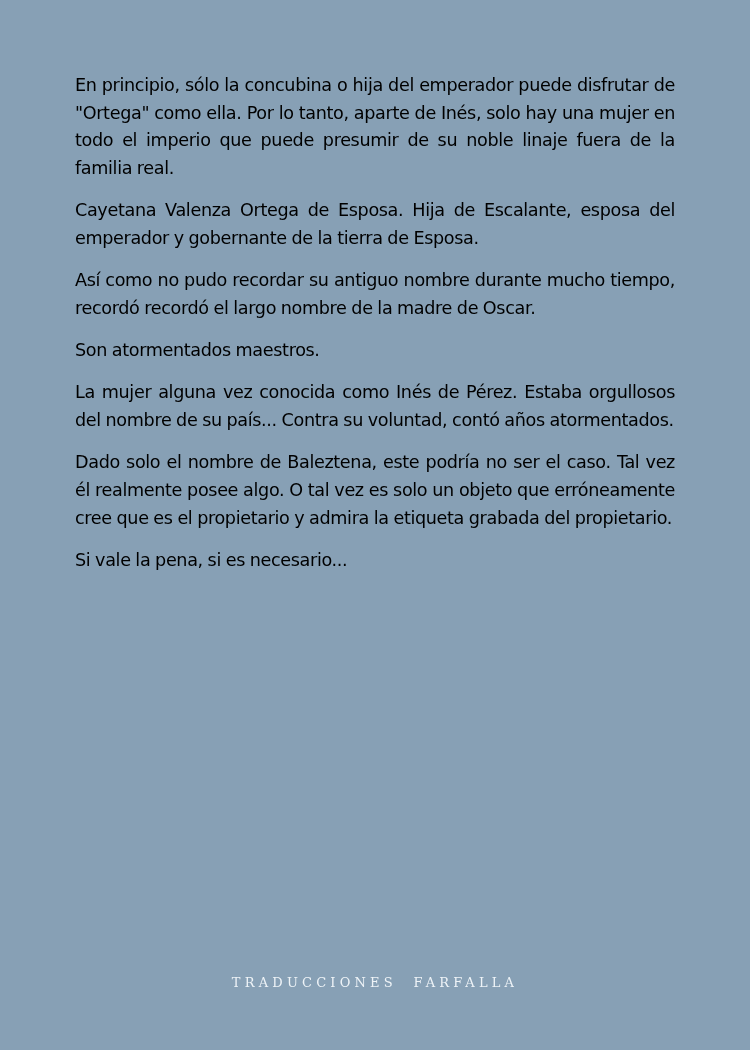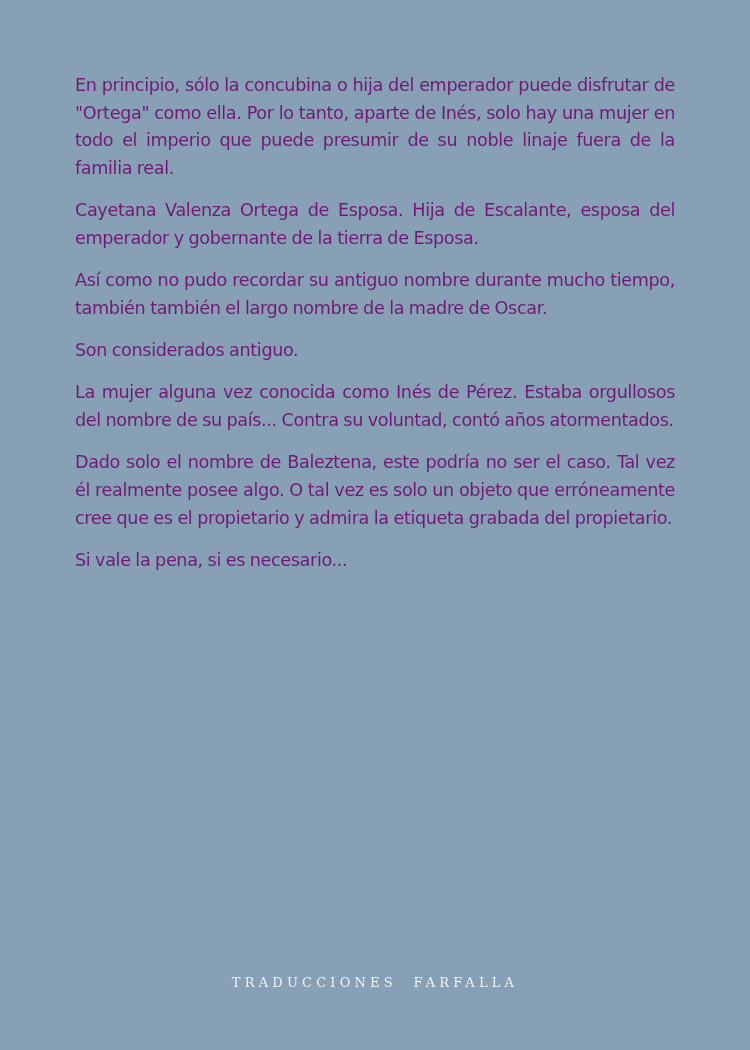--- a/index.html
+++ b/index.html
@@ -14,21 +14,21 @@
       overflow: hidden;
     }
     .page-content {
       position: absolute;
       left: 75px;
       top: 72px;
       width: 600px;
       font-family: "DejaVu Sans", sans-serif;
       font-size: 17.6px;
       line-height: 27.7px;
-      color: #701a75;
+      color: #000000;
       letter-spacing: -0.35px;
       word-spacing: -0.5px;
     }
     .page-content p {
       margin: 0 0 14.5px 0;
       text-align: justify;
       text-align-last: left;
     }
     .footer {
       position: absolute;
@@ -41,20 +41,20 @@
       letter-spacing: 4.2px;
       color: #eef3f7;
     }
   </style>
 </head>
 <body>
 
 <div class="page-content">
   <p>En principio, sólo la concubina o hija del emperador puede disfrutar de "Ortega" como ella. Por lo tanto, aparte de Inés, solo hay una mujer en todo el imperio que puede presumir de su noble linaje fuera de la familia real.</p>
   <p>Cayetana Valenza Ortega de Esposa. Hija de Escalante, esposa del emperador y gobernante de la tierra de Esposa.</p>
-  <p>Así como no pudo recordar su antiguo nombre durante mucho tiempo, también también el largo nombre de la madre de Oscar.</p>
-  <p>Son considerados antiguo.</p>
+  <p>Así como no pudo recordar su antiguo nombre durante mucho tiempo, recordó recordó el largo nombre de la madre de Oscar.</p>
+  <p>Son atormentados maestros.</p>
   <p>La mujer alguna vez conocida como Inés de Pérez. Estaba orgullosos del nombre de su país... Contra su voluntad, contó años atormentados.</p>
   <p>Dado solo el nombre de Baleztena, este podría no ser el caso. Tal vez él realmente posee algo. O tal vez es solo un objeto que erróneamente cree que es el propietario y admira la etiqueta grabada del propietario.</p>
   <p>Si vale la pena, si es necesario...</p>
 </div>
 
 <div class="footer" style="white-space: pre;">TRADUCCIONES  FARFALLA</div>
 
 </body></html>

